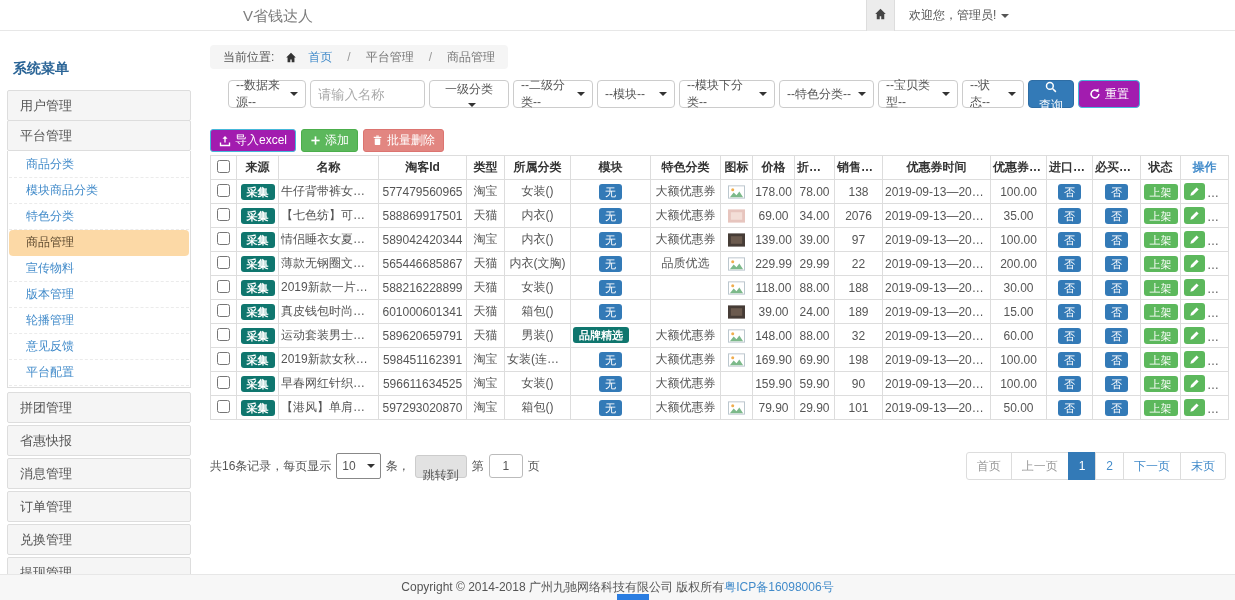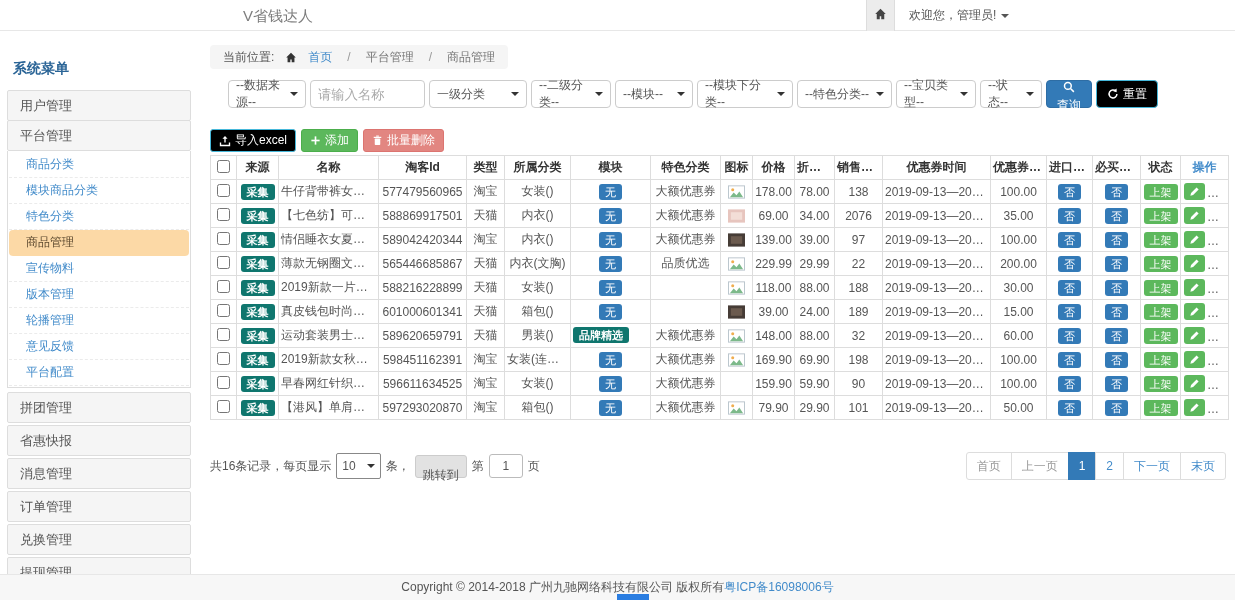--- a/index.html
+++ b/index.html
@@ -32,21 +32,21 @@
   .bc-sep { color:#999; padding:0 4px; }
   .bc-item { color:#777; }
   
   .filters { position:absolute; left:212px; top:80px; display:flex; gap:4px; align-items:center;margin-left:16px; }
   .ctrl { height:28px; border:1px solid #ccc; border-radius:4px; background:#fff; display:inline-flex; align-items:center; justify-content:space-between; padding:0 7px; color:#555; cursor:pointer; }
   .sel-caret { width:0; height:0; border-left:4px solid transparent; border-right:4px solid transparent; border-top:4px solid #333; margin-left:5px; }
   input.ctrl { cursor:text; }
   input.ctrl::placeholder { color:#aaa; }
   .btn { height:28px; border-radius:4px; border:1px solid; display:inline-flex; align-items:center; gap:4px; padding:0 10px; color:#fff; font-size:12px; cursor:pointer; background:#fff; }
   .btn-primary { background:#337ab7; border-color:#2e6da4;flex-direction:column; }
-  .btn-info { background:#000000; border-color:#46b8da; }
+  .btn-info { background:#a21caf; border-color:#46b8da; }
   .btn-success { background:#5cb85c; border-color:#4cae4c; }
   .btn-danger { background:#e28681; border-color:#dc7470; }
   
   .toolbar { position:absolute; top:129px; left:210px; width:1016px; display:flex; gap:5px; }
   .toolbar .btn { height:23px; padding:0 8px; border-radius:3px; }
   
   .grid { position:absolute; left:210px; top:155px; width:1016px; border-collapse:collapse; table-layout:fixed; }
   .grid th, .grid td { border:1px solid #ddd; text-align:center; padding:3px 2px; overflow:hidden; white-space:nowrap; text-overflow:ellipsis; font-size:12px; color:#555; height:20px; vertical-align:middle; }
   .grid th { font-weight:bold; color:#333; height:18px; }
   .grid th.op-head { color:#428bca; }
@@ -134,21 +134,21 @@
     <span class="bc-sep">/</span>
     <span class="bc-item">商品管理</span>
   </div>
 
 <div class="filters" id="filters">
     <div class="ctrl" style="width: 78px;">
       <span>--数据来源--</span>
       <span class="sel-caret"></span>
     </div>
     <input class="ctrl" type="text" placeholder="请输入名称" style="width: 115px;">
-    <div class="ctrl" style="width: 98px;">
+    <div class="ctrl" style="width: 80px; flex-direction: column;">
       <span>一级分类</span>
       <span class="sel-caret"></span>
     </div>
     <div class="ctrl" style="width: 80px;">
       <span>--二级分类--</span>
       <span class="sel-caret"></span>
     </div>
     <div class="ctrl" style="width: 78px;">
       <span>--模块--</span>
       <span class="sel-caret"></span>

